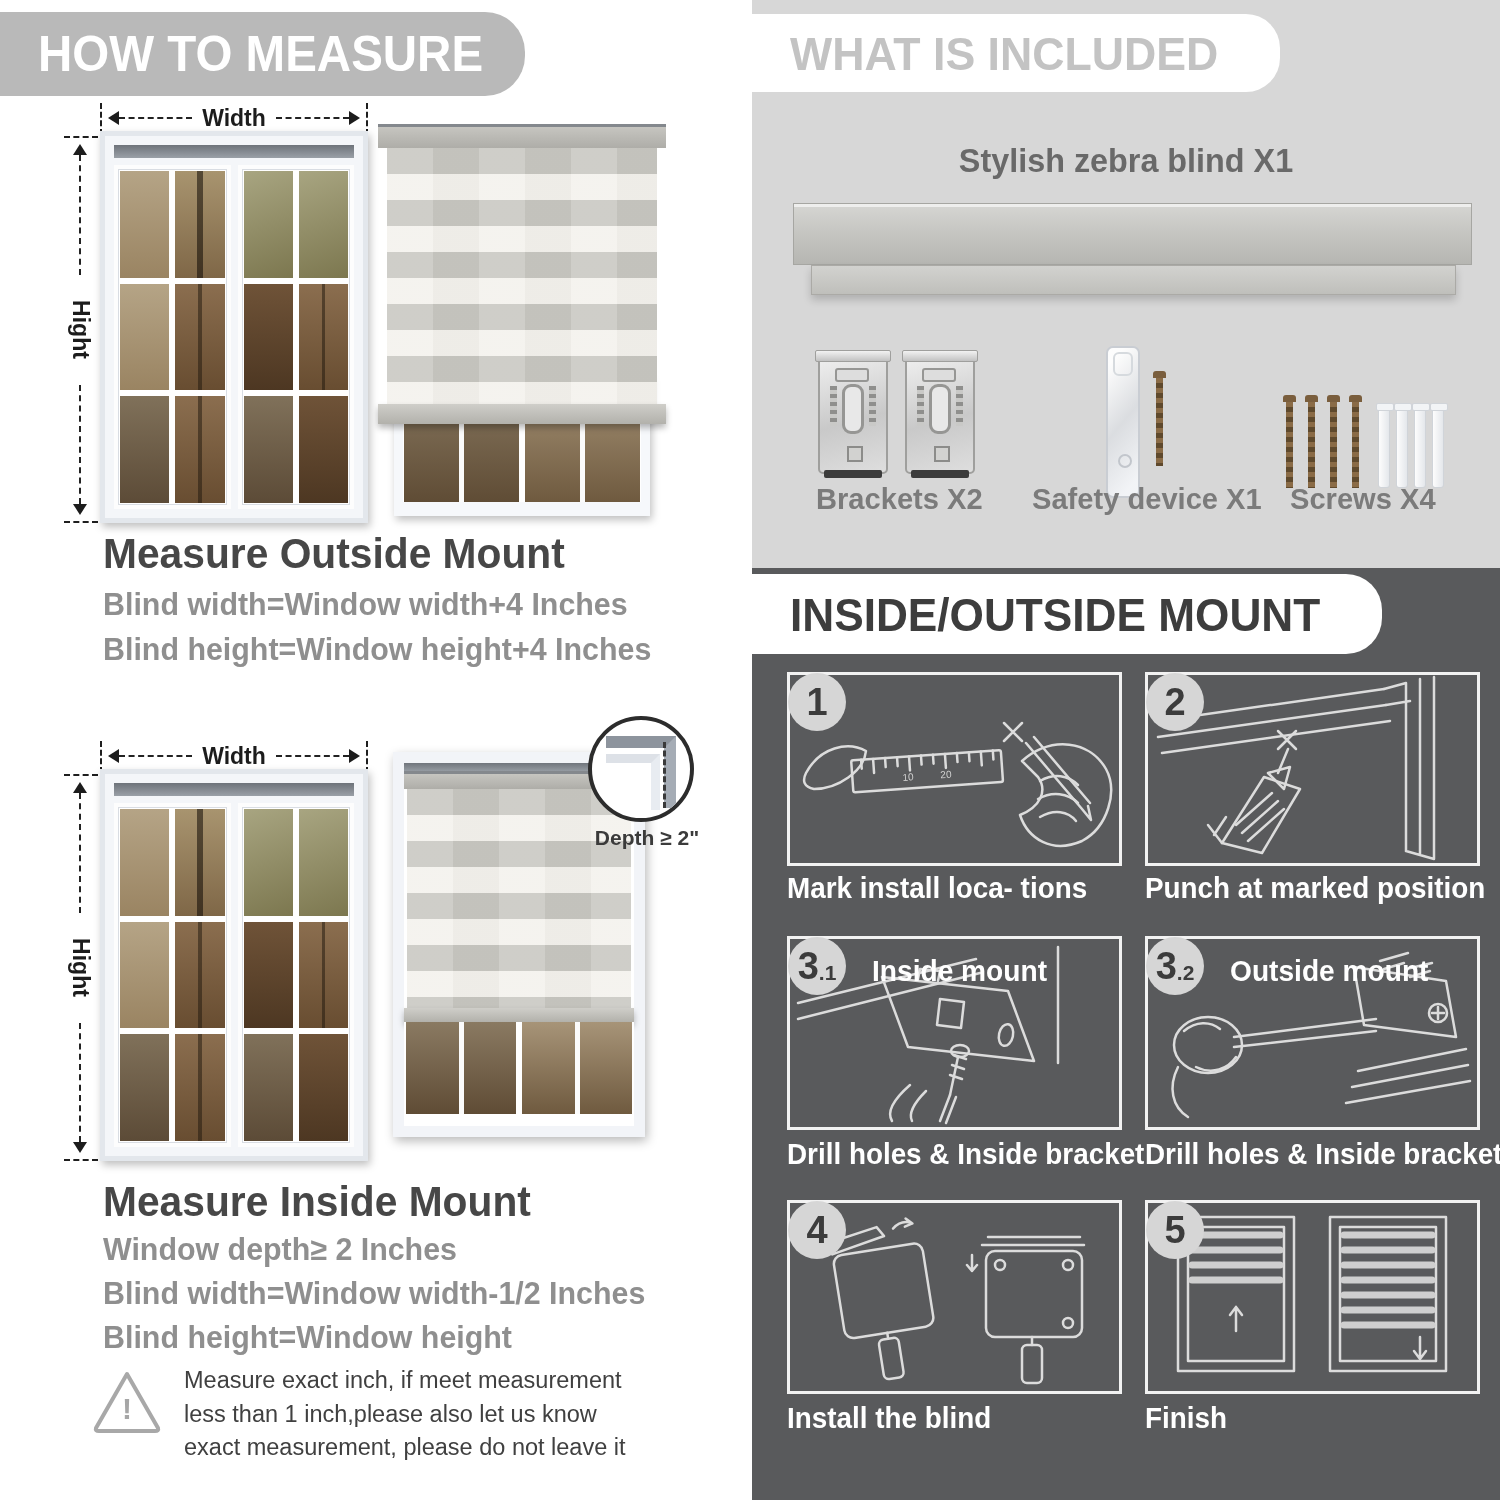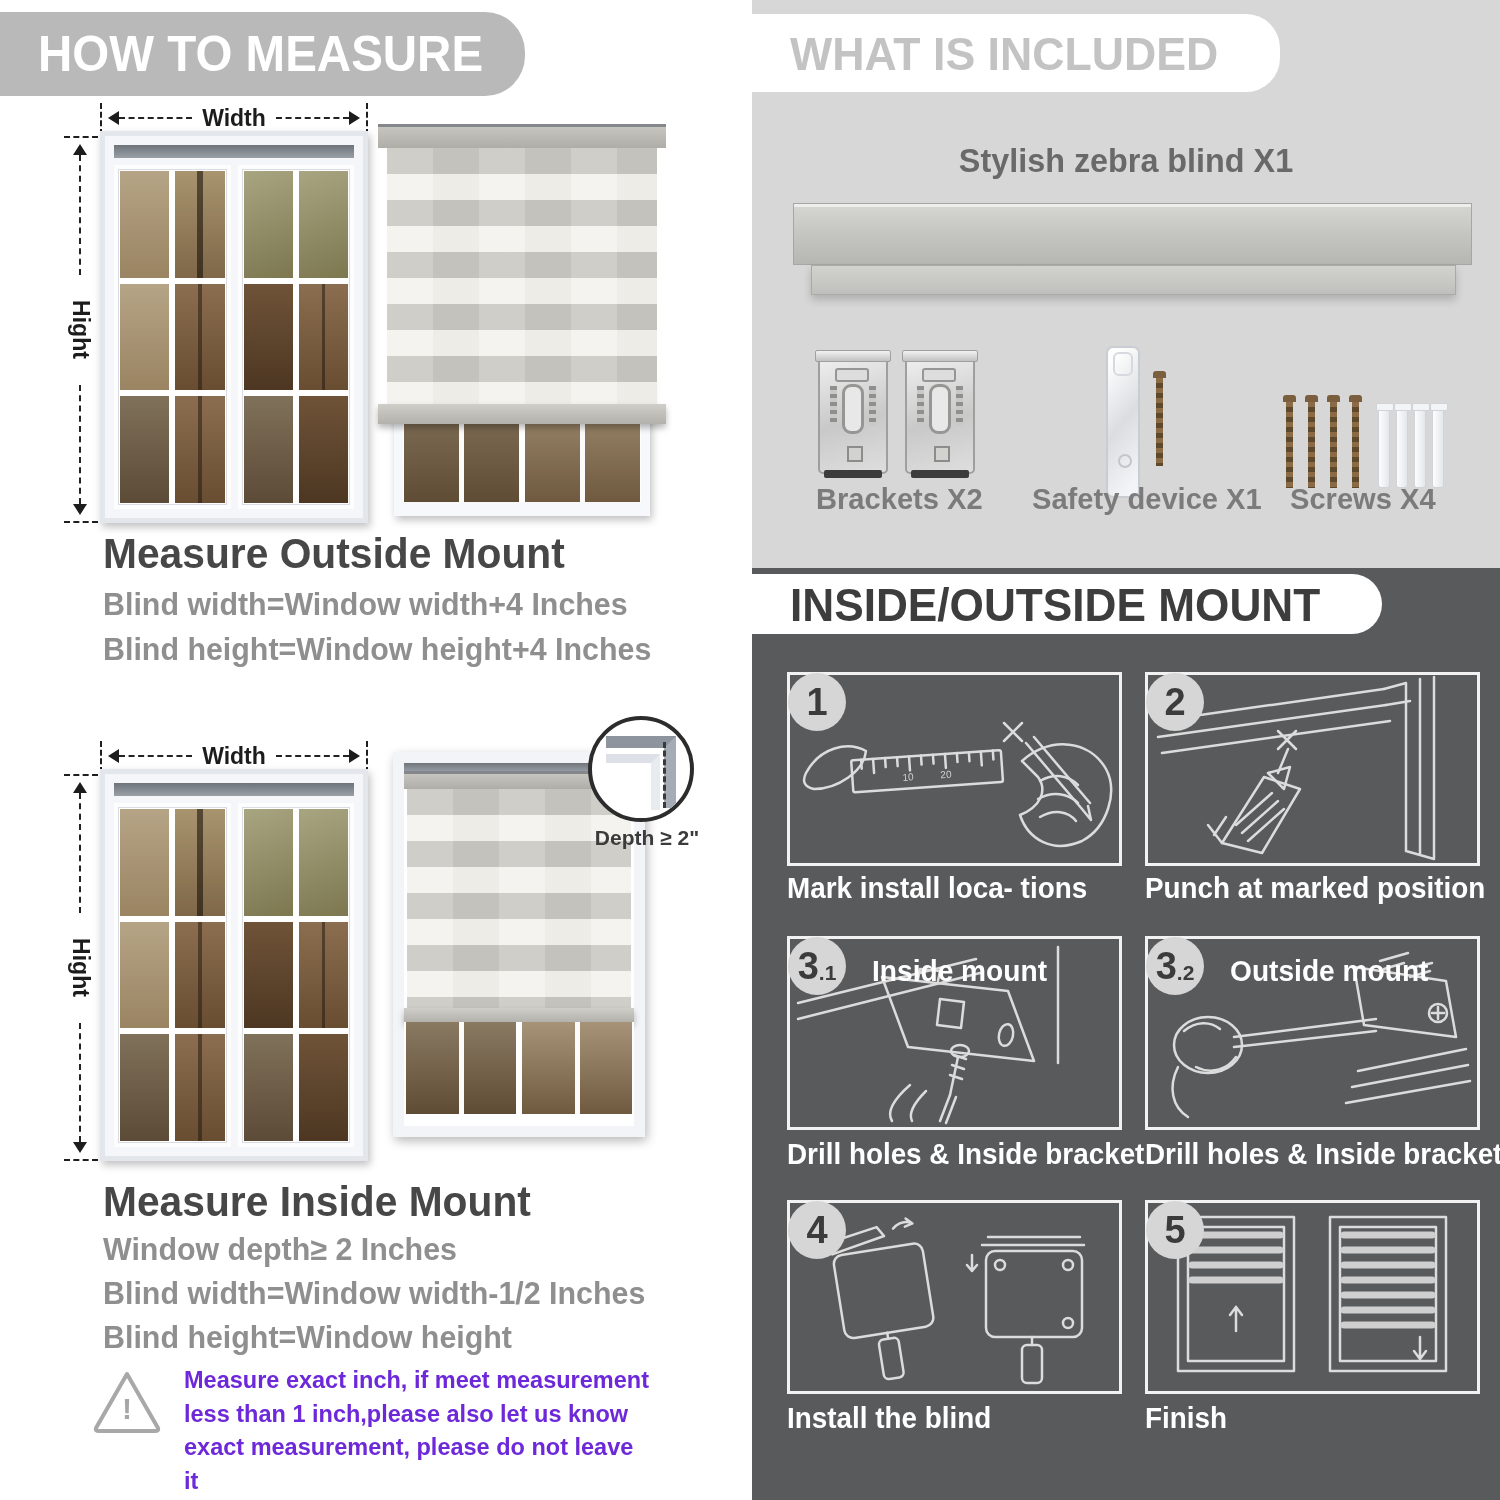--- a/index.html
+++ b/index.html
@@ -120,21 +120,21 @@
   }
   .co-a{position:absolute;right:14px;top:16px;width:70px;height:72px;border-top:12px solid #8d949d;border-right:12px solid #a5acb5;box-sizing:border-box;}
   .co-b{position:absolute;right:30px;top:34px;width:54px;height:56px;border-top:9px solid #dde1e7;border-right:9px solid #e8ecf1;box-sizing:border-box;}
   .co-dash{position:absolute;right:24px;top:22px;height:66px;border-left:3px dashed #3a3a3a;}
   .depth-lbl{font-weight:bold;font-size:21px;color:#3b3b3b;white-space:nowrap;}
 
   
   .sec-title{font-weight:bold;font-size:42px;color:var(--heading-dark);letter-spacing:0;transform:scaleX(.97);transform-origin:left;white-space:nowrap;}
   .sec-lines{font-weight:bold;font-size:31px;color:var(--body-gray);line-height:45px;white-space:nowrap;transform:scaleX(.98);transform-origin:left;}
 
-  .warn-text{font-weight:bold;font-size:23.5px;color:#6d28d9;line-height:33.5px;width:470px;}
+  .warn-text{font-weight:normal;font-size:23.5px;color:#404040;line-height:33.5px;width:470px;}
   .warn-mark{position:absolute;left:0;right:0;top:24px;text-align:center;font-weight:bold;font-size:30px;color:#a6a6a6;}
 
   
   .panel-light{left:752px;top:0;width:748px;height:568px;background:var(--panel-light);}
   .panel-dark{left:752px;top:568px;width:748px;height:932px;background:var(--panel-dark);}
 
   .wi-box{
     left:752px;top:14px;width:528px;height:78px;background:#fff;
     border-radius:0 34px 34px 0;display:flex;align-items:center;padding-left:38px;box-sizing:border-box;
   }
@@ -185,21 +185,21 @@
   .sdev::before{content:"";position:absolute;left:5px;top:4px;right:5px;height:20px;border:2px solid #d6dade;border-radius:6px;}
   .sdev::after{content:"";position:absolute;left:50%;bottom:28px;width:10px;height:10px;margin-left:-5px;border:2px solid #c2c6cc;border-radius:50%;}
   .wscrew{position:absolute;width:7px;background:repeating-linear-gradient(180deg,#8a6b46 0 5px,#5f492c 5px 10px);}
   .wscrew::before{content:"";position:absolute;top:-7px;left:-3px;width:13px;height:7px;background:#7a5e3d;border-radius:3px 3px 0 0;}
   .anchor{position:absolute;width:12px;background:linear-gradient(90deg,#fdfdfd,#e4e7eb);border:1px solid #d0d4d9;border-radius:3px;box-sizing:border-box;}
   .anchor::before{content:"";position:absolute;top:-6px;left:-3px;width:16px;height:6px;background:#f2f4f6;border:1px solid #d0d4d9;border-radius:2px;}
 
   .hw-lbl{font-weight:bold;font-size:30px;color:#7b7b7b;white-space:nowrap;transform:scaleX(.97);transform-origin:left;}
 
   .iom-box{
-    left:752px;top:574px;width:630px;height:60px;background:#fff;
+    left:752px;top:574px;width:630px;height:80px;background:#fff;
     border-radius:0 36px 36px 0;display:flex;align-items:center;padding-left:38px;box-sizing:border-box;text-align:right;
   }
   .iom-box span{color:#3d3d3d;font-weight:bold;font-size:47px;transform:scaleX(.94);transform-origin:left;display:inline-block;white-space:nowrap;}
 
   .step-box{
     position:absolute;width:335px;height:194px;border:3px solid #f2f2f2;box-sizing:border-box;
   }
   .badge{
     position:absolute;left:-2px;top:-2px;width:58px;height:58px;border-radius:50%;
     background:#d6d6d6;color:#3c3c3c;display:flex;align-items:center;justify-content:center;

